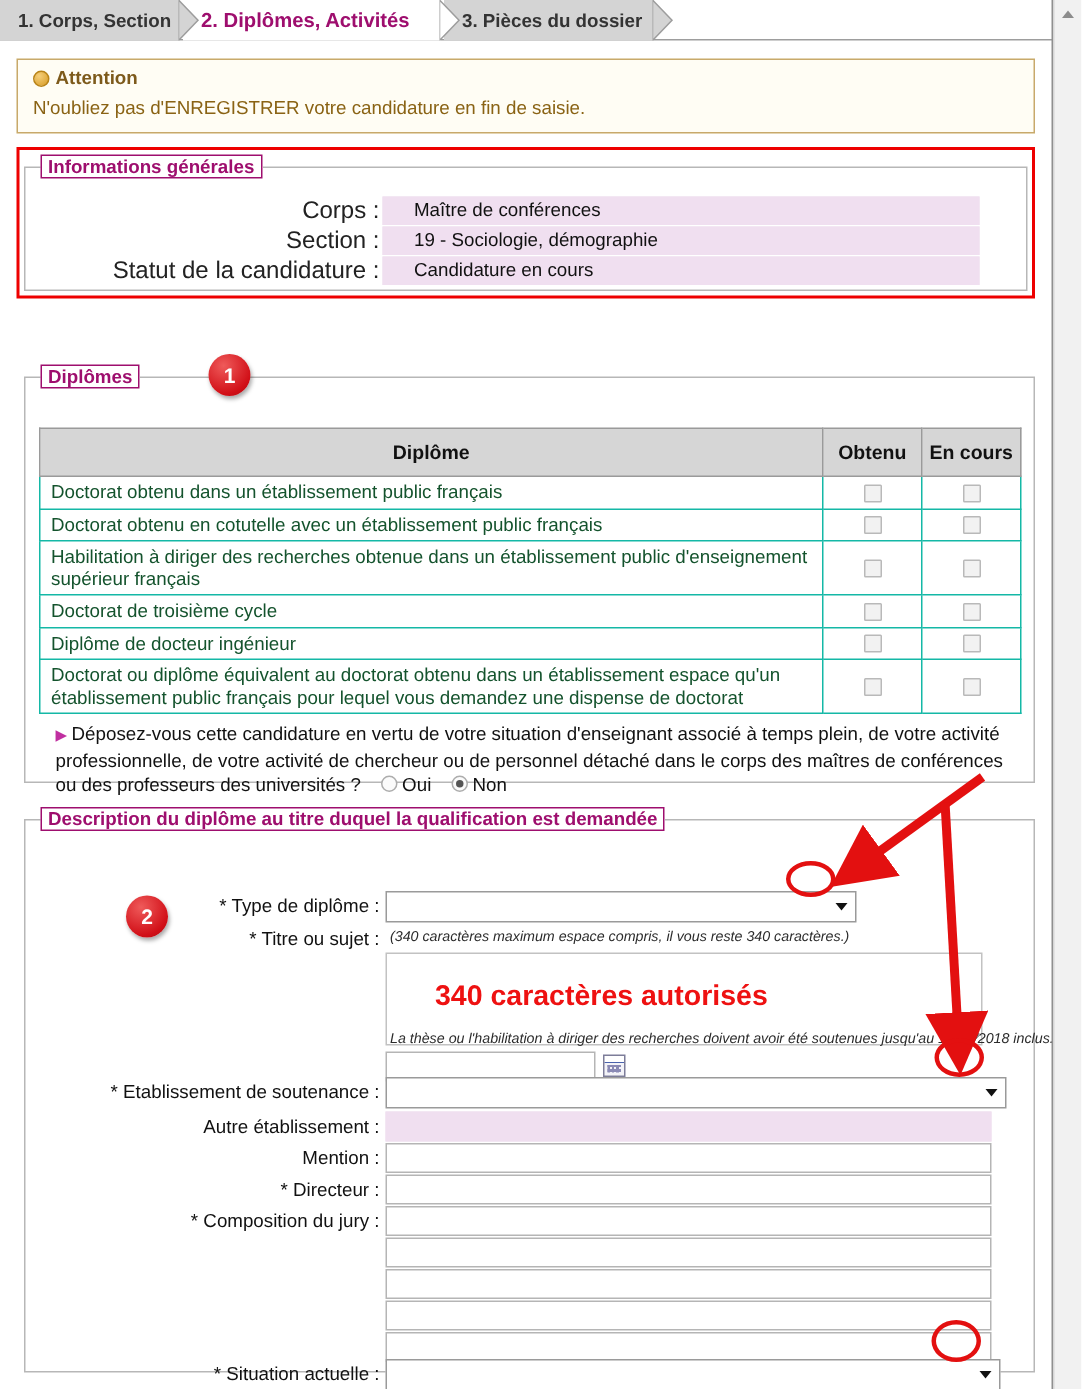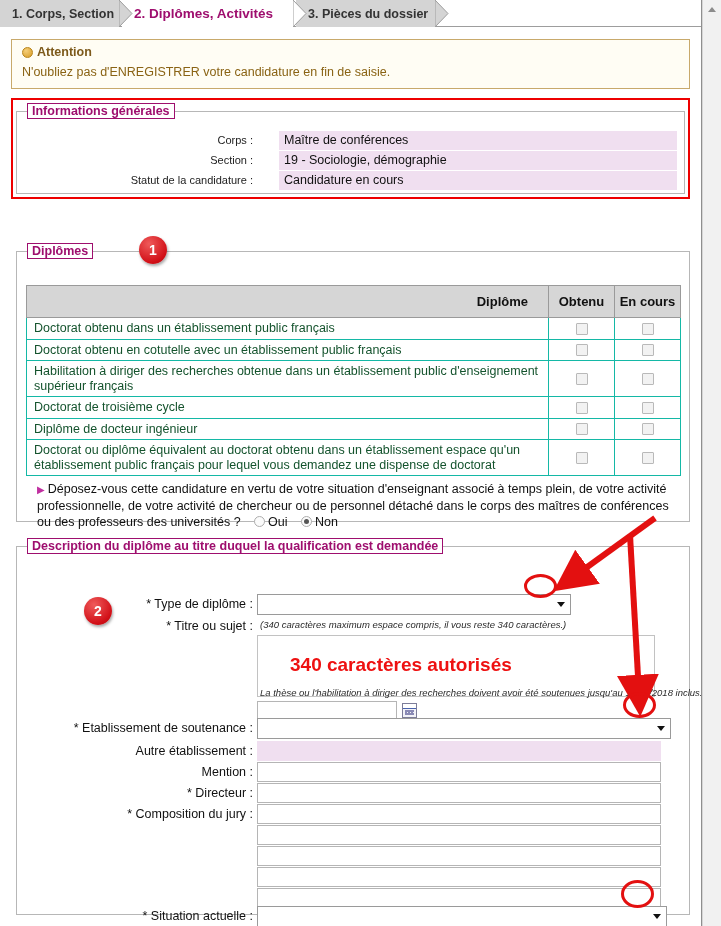--- a/index.html
+++ b/index.html
@@ -60,40 +60,40 @@
 
   
   .redbox {
     position: absolute; left: 11px; top: 98px; width: 679px; height: 101px;
     border: 2px solid #ee0000; pointer-events: none;
   }
 
   #fs-infos { left: 16px; top: 103px; width: 669px; height: 91px; }
   .info-row { position: absolute; height: 19px; left: 0; right: 0; }
   .info-lbl { position: absolute; right: 0; width: 222px; text-align: right;
-              font-size: 11px; color: #222; line-height: 19px; }
+              font-size: 16px; color: #222; line-height: 19px; }
   .info-val { position: absolute; left: 238px; width: 398px; height: 19px;
               background: #f0dff0; border: 1px solid #f0dff0;
-              font-size: 12.5px; color: #111; line-height: 17px; padding-left: 4px; margin-left: 24px; }
+              font-size: 12.5px; color: #111; line-height: 17px; padding-left: 20px; }
 
   
   .cv-head {
     position: absolute; left: 13px; top: 213px;
     font-size: 13.5px; font-weight: bold; color: #9e0e6e;
   }
 
   
   #fs-diplomes { left: 16px; top: 243px; width: 674px; height: 279px; }
 
   table.dip { position: absolute; left: 9px; top: 26px; width: 655px;
               border-collapse: collapse; font-size: 12.5px; }
   table.dip th {
     background: #d6d6d6; border: 1px solid #9a9a9a;
     font-weight: bold; color: #111; font-size: 13px;
-    padding: 6px 20px; text-align: right; height: 32px;
+    padding: 6px 20px; text-align: center; height: 32px;
   }
   table.dip th.c { text-align: center; width: 66px; padding: 6px 4px; }
   table.dip td {
     border: 1px solid #14b8a6; padding: 3px 7px;
     color: #14532d; vertical-align: middle; line-height: 14.5px;
   }
   table.dip td.c { text-align: center; width: 66px; }
   .cbx {
     display: inline-block; width: 12px; height: 12px;
     border: 1px solid #b9b9b9; background: #f2f2f2; border-radius: 1px;

